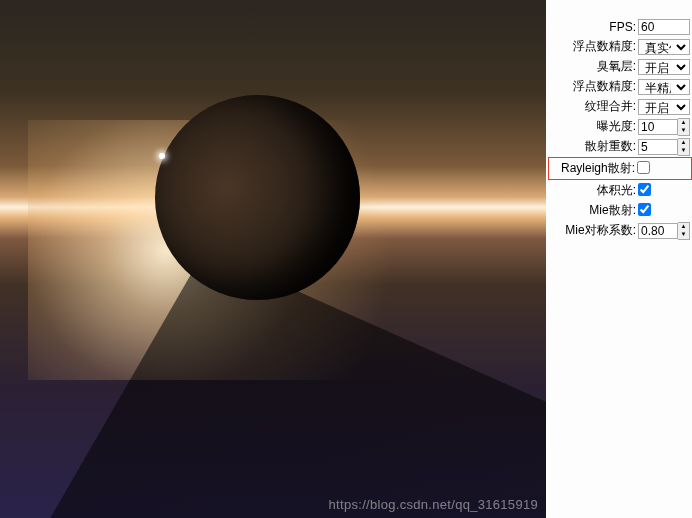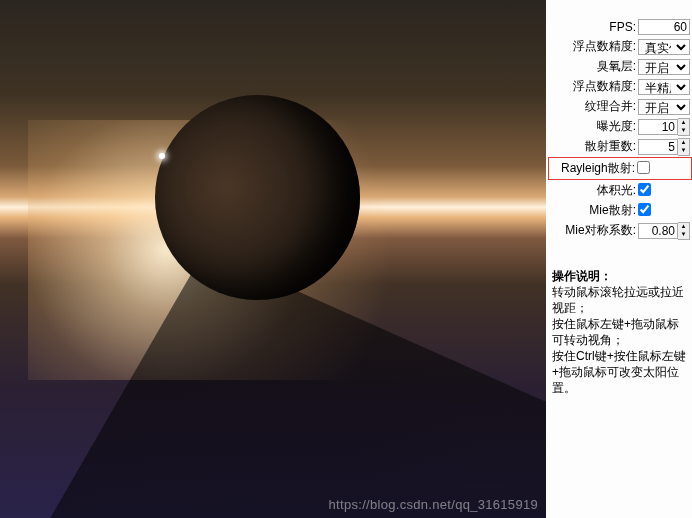--- a/index.html
+++ b/index.html
@@ -9,21 +9,21 @@
 .glow{position:absolute;left:28px;top:120px;width:460px;height:260px;background:radial-gradient(circle at 30% 50%,rgba(255,240,210,0.95) 0%,rgba(255,220,170,0.6) 18%,rgba(220,170,110,0.25) 40%,rgba(0,0,0,0) 65%)}
 .sun{position:absolute;left:159px;top:153px;width:6px;height:6px;background:#fff;border-radius:50%;box-shadow:0 0 6px 2px #fff}
 .planet{position:absolute;left:155px;top:95px;width:205px;height:205px;border-radius:50%;background:radial-gradient(circle at 35% 45%,#4a3626 0%,#2c2118 45%,#120d09 70%,#000 100%);box-shadow:inset -20px -10px 40px rgba(0,0,0,0.8)}
 .shadow{position:absolute;left:205px;top:250px;width:900px;height:900px;background:linear-gradient(135deg,rgba(0,0,0,0.55) 0%,rgba(0,0,0,0.45) 40%,rgba(10,10,30,0.2) 100%);transform-origin:top left;transform:rotate(24deg) skewX(-6deg)}
 .watermark{position:absolute;right:8px;bottom:6px;color:rgba(255,255,255,0.45);font-family:Liberation Sans, sans-serif;font-size:13px;letter-spacing:0.3px}
 .panel{width:146px;height:518px;background:#fdfdfd;padding:16px 2px;box-sizing:border-box}
 .row{display:flex;align-items:center;justify-content:flex-end;height:19px;margin:1px 0}
 .lbl{text-align:right;white-space:nowrap;margin-right:2px}
 .val{width:52px}
 select,input[type=text]{width:52px;height:16px;font-size:12px;font-family:inherit;box-sizing:border-box;border:1px solid #a9a9a9;background:#fff;padding:0 2px}
-input[type=text].num{text-align:right}
+input[type=text].num{text-align:left}
 .spin{display:inline-flex;align-items:center}
 .spin input{width:40px}
 .spinbtns{display:flex;flex-direction:column;width:12px;height:16px;border:1px solid #a9a9a9;border-left:none}
 .spinbtns div{flex:1;font-size:6px;line-height:7px;text-align:center;background:#efefef;cursor:pointer}
 input[type=checkbox]{width:13px;height:13px;margin:0}
 .highlight{border:1.5px solid #e53935;padding:1px 2px;margin-right:-2px}
 .instructions{margin-top:28px;padding:0 4px;line-height:16px;font-size:12px;word-break:break-all}
 .instructions b{font-weight:bold}
 </style>
 </head>
@@ -107,21 +107,15 @@
       <span class="lbl">Mie对称系数:</span>
       <span class="val spin">
         <input type="text" class="num" value="0.80" style="">
         <span class="spinbtns">
             <div>▲</div>
             <div>▼</div>
           </span>
       </span>
     </div>
 
-    <div class="instructions">
-      <b>操作说明：</b><br>
-      <span>转动鼠标滚轮拉远或拉近视距；</span><br>
-      <span>按住鼠标左键+拖动鼠标可转动视角；</span><br>
-      <span>按住Ctrl键+按住鼠标左键+拖动鼠标可改变太阳位置。</span>
-    </div>
 
   </div>
 </div>
 
 </body></html>

